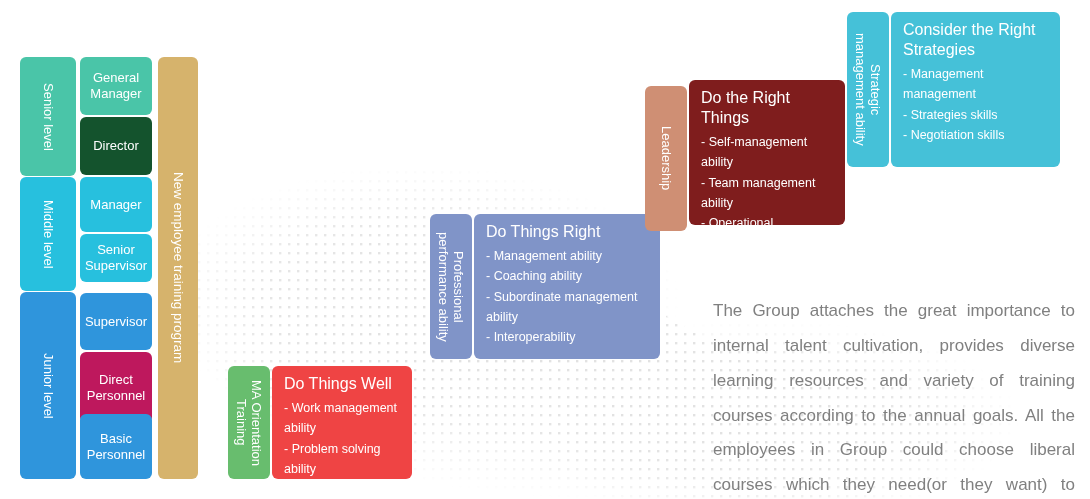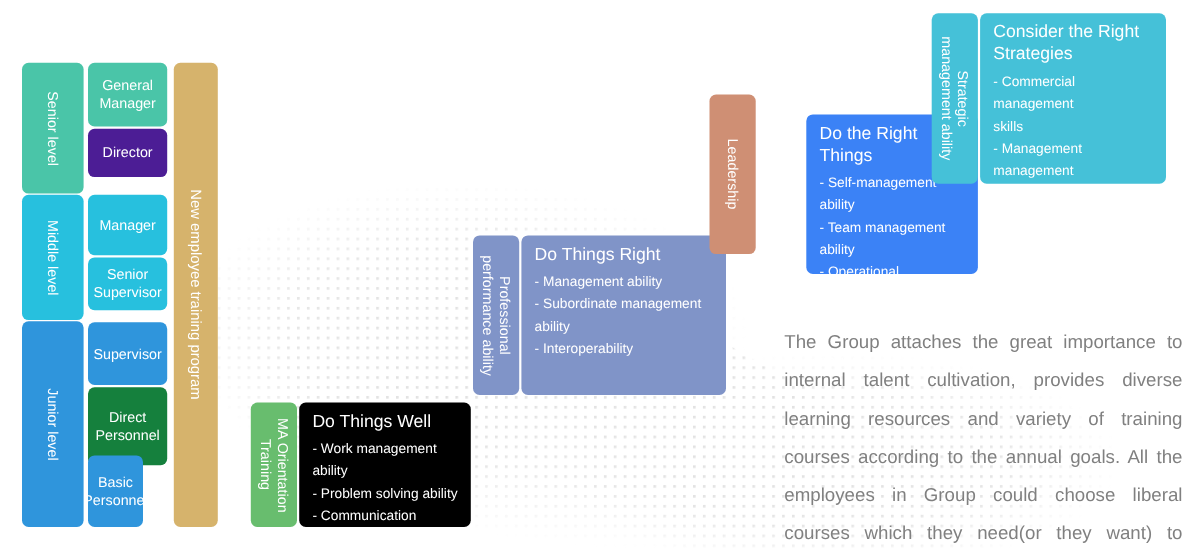--- a/index.html
+++ b/index.html
@@ -134,87 +134,86 @@
   </div>
   <div class="vlabel" style="left: 20px; top: 177px; width: 56px; height: 114px; background: rgb(39, 192, 222);">
     <span class="vtext">Middle level</span>
   </div>
   <div class="vlabel" style="left: 20px; top: 292px; width: 56px; height: 187px; background: rgb(47, 149, 220);">
     <span class="vtext">Junior level</span>
   </div>
 
   <div class="rolebox" style="left: 80px; top: 57px; width: 72px; height: 58px; background: rgb(74, 197, 168);">General
 Manager</div>
-  <div class="rolebox" style="left: 80px; top: 117px; width: 72px; height: 44px; background: #4c1d95;">Director</div>
+  <div class="rolebox" style="left: 80px; top: 117px; width: 72px; height: 58px; background: #14532d;">Director</div>
   <div class="rolebox" style="left: 80px; top: 177px; width: 72px; height: 55px; background: rgb(39, 192, 222);">Manager</div>
   <div class="rolebox" style="left: 80px; top: 234px; width: 72px; height: 48px; background: rgb(39, 192, 222);">Senior
 Supervisor</div>
   <div class="rolebox" style="left: 80px; top: 293px; width: 72px; height: 57px; background: rgb(47, 149, 220);">Supervisor</div>
-  <div class="rolebox" style="left: 80px; top: 352px; width: 72px; height: 71px; background: #15803d;">Direct
+  <div class="rolebox" style="left: 80px; top: 352px; width: 72px; height: 71px; background: #be185d;">Direct
 Personnel</div>
-  <div class="rolebox" style="left: 80px; top: 414px; width: 50px; height: 65px; background: rgb(47, 149, 220);">Basic
+  <div class="rolebox" style="left: 80px; top: 414px; width: 72px; height: 65px; background: rgb(47, 149, 220);">Basic
 Personnel</div>
 
   <div class="vlabel" style="left: 158px; top: 57px; width: 40px; height: 422px; background: rgb(214, 179, 108);">
     <span class="vtext" style="font-size:13.5px;">New employee training program</span>
   </div>
 
   <div class="vlabel" style="left: 228px; top: 366px; width: 42px; height: 113px; background: rgb(104, 189, 110);">
     <span class="vtext">MA Orientation
 Training</span>
   </div>
-  <div class="panel" style="left: 272px; top: 366px; width: 156px; height: 113px; background: #000000;">
+  <div class="panel" style="left: 272px; top: 366px; width: 140px; height: 113px; background: #ef4444;">
     <span class="ptitle">Do Things Well</span>
     <ul>
       <li>- Work management ability</li>
       <li>- Problem solving ability</li>
       <li>- Communication
    coordination ability</li>
 
     </ul>
   </div>
 
   <div class="vlabel" style="left: 430px; top: 214px; width: 42px; height: 145px; background: rgb(128, 148, 200);">
     <span class="vtext">Professional
 performance ability</span>
   </div>
   <div class="panel" style="left: 474px; top: 214px; width: 186px; height: 145px; background: rgb(128, 148, 200);">
     <span class="ptitle">Do Things Right</span>
     <ul>
       <li>- Management ability</li>
+      <li>- Coaching ability</li>
       <li>- Subordinate management
    ability</li>
       <li>- Interoperability</li>
     </ul>
   </div>
 
   <div class="vlabel" style="left: 645px; top: 86px; width: 42px; height: 145px; background: rgb(207, 143, 116);">
     <span class="vtext">Leadership</span>
   </div>
-  <div class="panel" style="left: 689px; top: 104px; width: 156px; height: 145px; background: #3b82f6; margin-left: 44px;">
+  <div class="panel" style="left: 689px; top: 80px; width: 156px; height: 145px; background: #7f1d1d;">
     <span class="ptitle">Do the Right Things</span>
     <ul>
       <li>- Self-management ability</li>
       <li>- Team management ability</li>
       <li>- Operational management
    ability</li>
       <li>- Crisis management ability</li>
     </ul>
   </div>
 
   <div class="vlabel" style="left: 847px; top: 12px; width: 42px; height: 155px; background: rgb(69, 193, 216);">
     <span class="vtext">Strategic
 management ability</span>
   </div>
   <div class="panel" style="left: 891px; top: 12px; width: 169px; height: 155px; background: rgb(69, 193, 216);">
     <span class="ptitle">Consider the Right Strategies</span>
     <ul>
-      <li>- Commercial management
-   skills</li>
       <li>- Management management</li>
-      <li>- Leadership ability</li>
+      <li>- Strategies skills</li>
       <li>- Negotiation skills</li>
     </ul>
   </div>
 
   <div id="paragraph" style="left: 713px; top: 294px; width: 362px; color: rgb(128, 128, 128);">The Group attaches the great importance to internal talent cultivation, provides diverse learning resources and variety of training courses according to the annual goals. All the employees in Group could choose liberal courses which they need(or they want) to improve themselves.</div>
 
 </div>
 
 </body></html>

